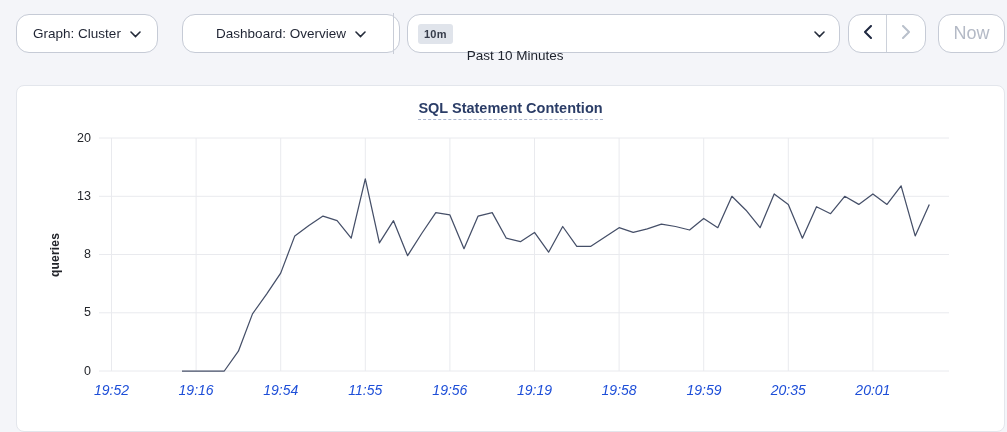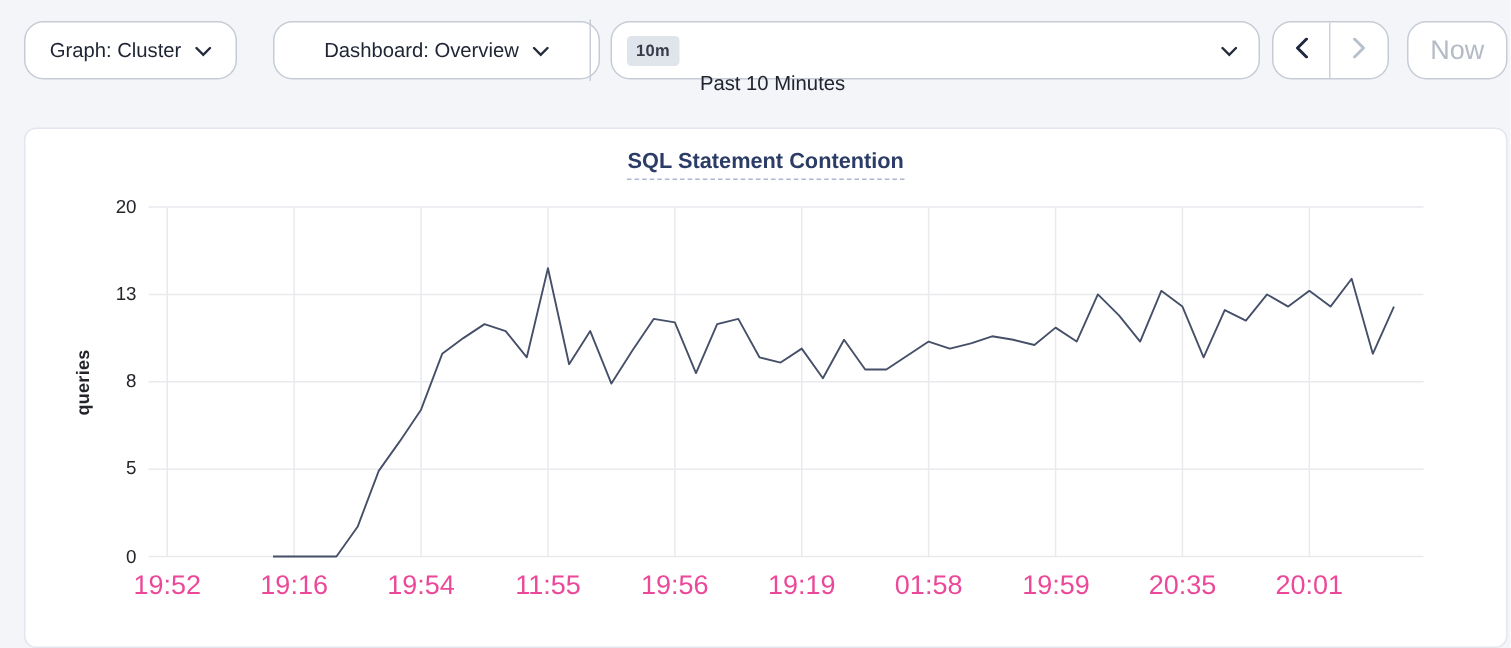--- a/index.html
+++ b/index.html
@@ -64,21 +64,21 @@
   .plot-svg{position:absolute;left:82px;top:52px;overflow:visible;}
   .grid{stroke:#e9eaee;stroke-width:1;}
   .y-ticks{position:absolute;left:0;top:52px;width:74px;height:233px;}
   .y-tick{
     position:absolute;right:0;width:100%;text-align:right;height:15px;line-height:15px;
     font-size:12.5px;color:#24262b;
   }
   .x-ticks{position:absolute;left:82px;top:296px;width:850px;height:16px;}
   .x-tick{
     position:absolute;transform:translateX(-50%);white-space:nowrap;
-    font-size:18px;color:#ec4899;height:16px;line-height:16px;
+    font-size:14px;color:#1d4ed8;height:16px;line-height:16px;font-style:italic;
   }
 </style>
 </head>
 <body>
 
 <div class="ctrl dd-graph">
   <span>Graph: Cluster</span>
   <span class="chev">
     <svg width="11" height="7" viewBox="0 0 11 7">
         <path d="M1 1l4.5 4.5L10 1" stroke="#242b3a" stroke-width="1.6" fill="none" stroke-linecap="round"></path>
@@ -164,18 +164,18 @@
       <polyline points="83.0,233.0 97.1,233.0 111.2,233.0 125.3,233.0 139.4,213.2 153.5,175.9 167.6,156.1 181.7,135.1 195.8,97.9 209.9,87.4 224.0,78.1 238.1,82.7 252.2,100.2 266.3,40.8 280.4,104.8 294.5,82.7 308.6,117.7 322.7,95.5 336.8,74.6 350.9,76.9 365.0,110.7 379.1,78.1 393.2,74.6 407.3,100.2 421.4,103.7 435.5,94.4 449.6,114.2 463.7,88.5 477.8,108.3 491.9,108.3 506.0,99.0 520.1,89.7 534.2,94.4 548.3,90.9 562.4,86.2 576.5,88.5 590.6,92.0 604.7,80.4 618.8,89.7 632.9,58.3 647.0,72.2 661.1,89.7 675.2,55.9 689.3,66.4 703.4,100.2 717.5,68.7 731.6,75.7 745.7,58.3 759.8,66.4 773.9,55.9 788.0,66.4 802.1,47.8 816.2,97.9 830.3,66.4" fill="none" stroke="#454f68" stroke-width="1.25" stroke-linejoin="round"></polyline>
     </svg>
 
   <div class="x-ticks" id="x-ticks">
       <div class="x-tick" style="left:12.5px">19:52</div>
       <div class="x-tick" style="left:97.1px">19:16</div>
       <div class="x-tick" style="left:181.7px">19:54</div>
       <div class="x-tick" style="left:266.3px">11:55</div>
       <div class="x-tick" style="left:350.9px">19:56</div>
       <div class="x-tick" style="left:435.5px">19:19</div>
-      <div class="x-tick" style="left:520.1px">01:58</div>
+      <div class="x-tick" style="left:520.1px">19:58</div>
       <div class="x-tick" style="left:605px">19:59</div>
       <div class="x-tick" style="left:689.3px">20:35</div>
       <div class="x-tick" style="left:773.9px">20:01</div>
     </div>
 </div>
 
 </body></html>

